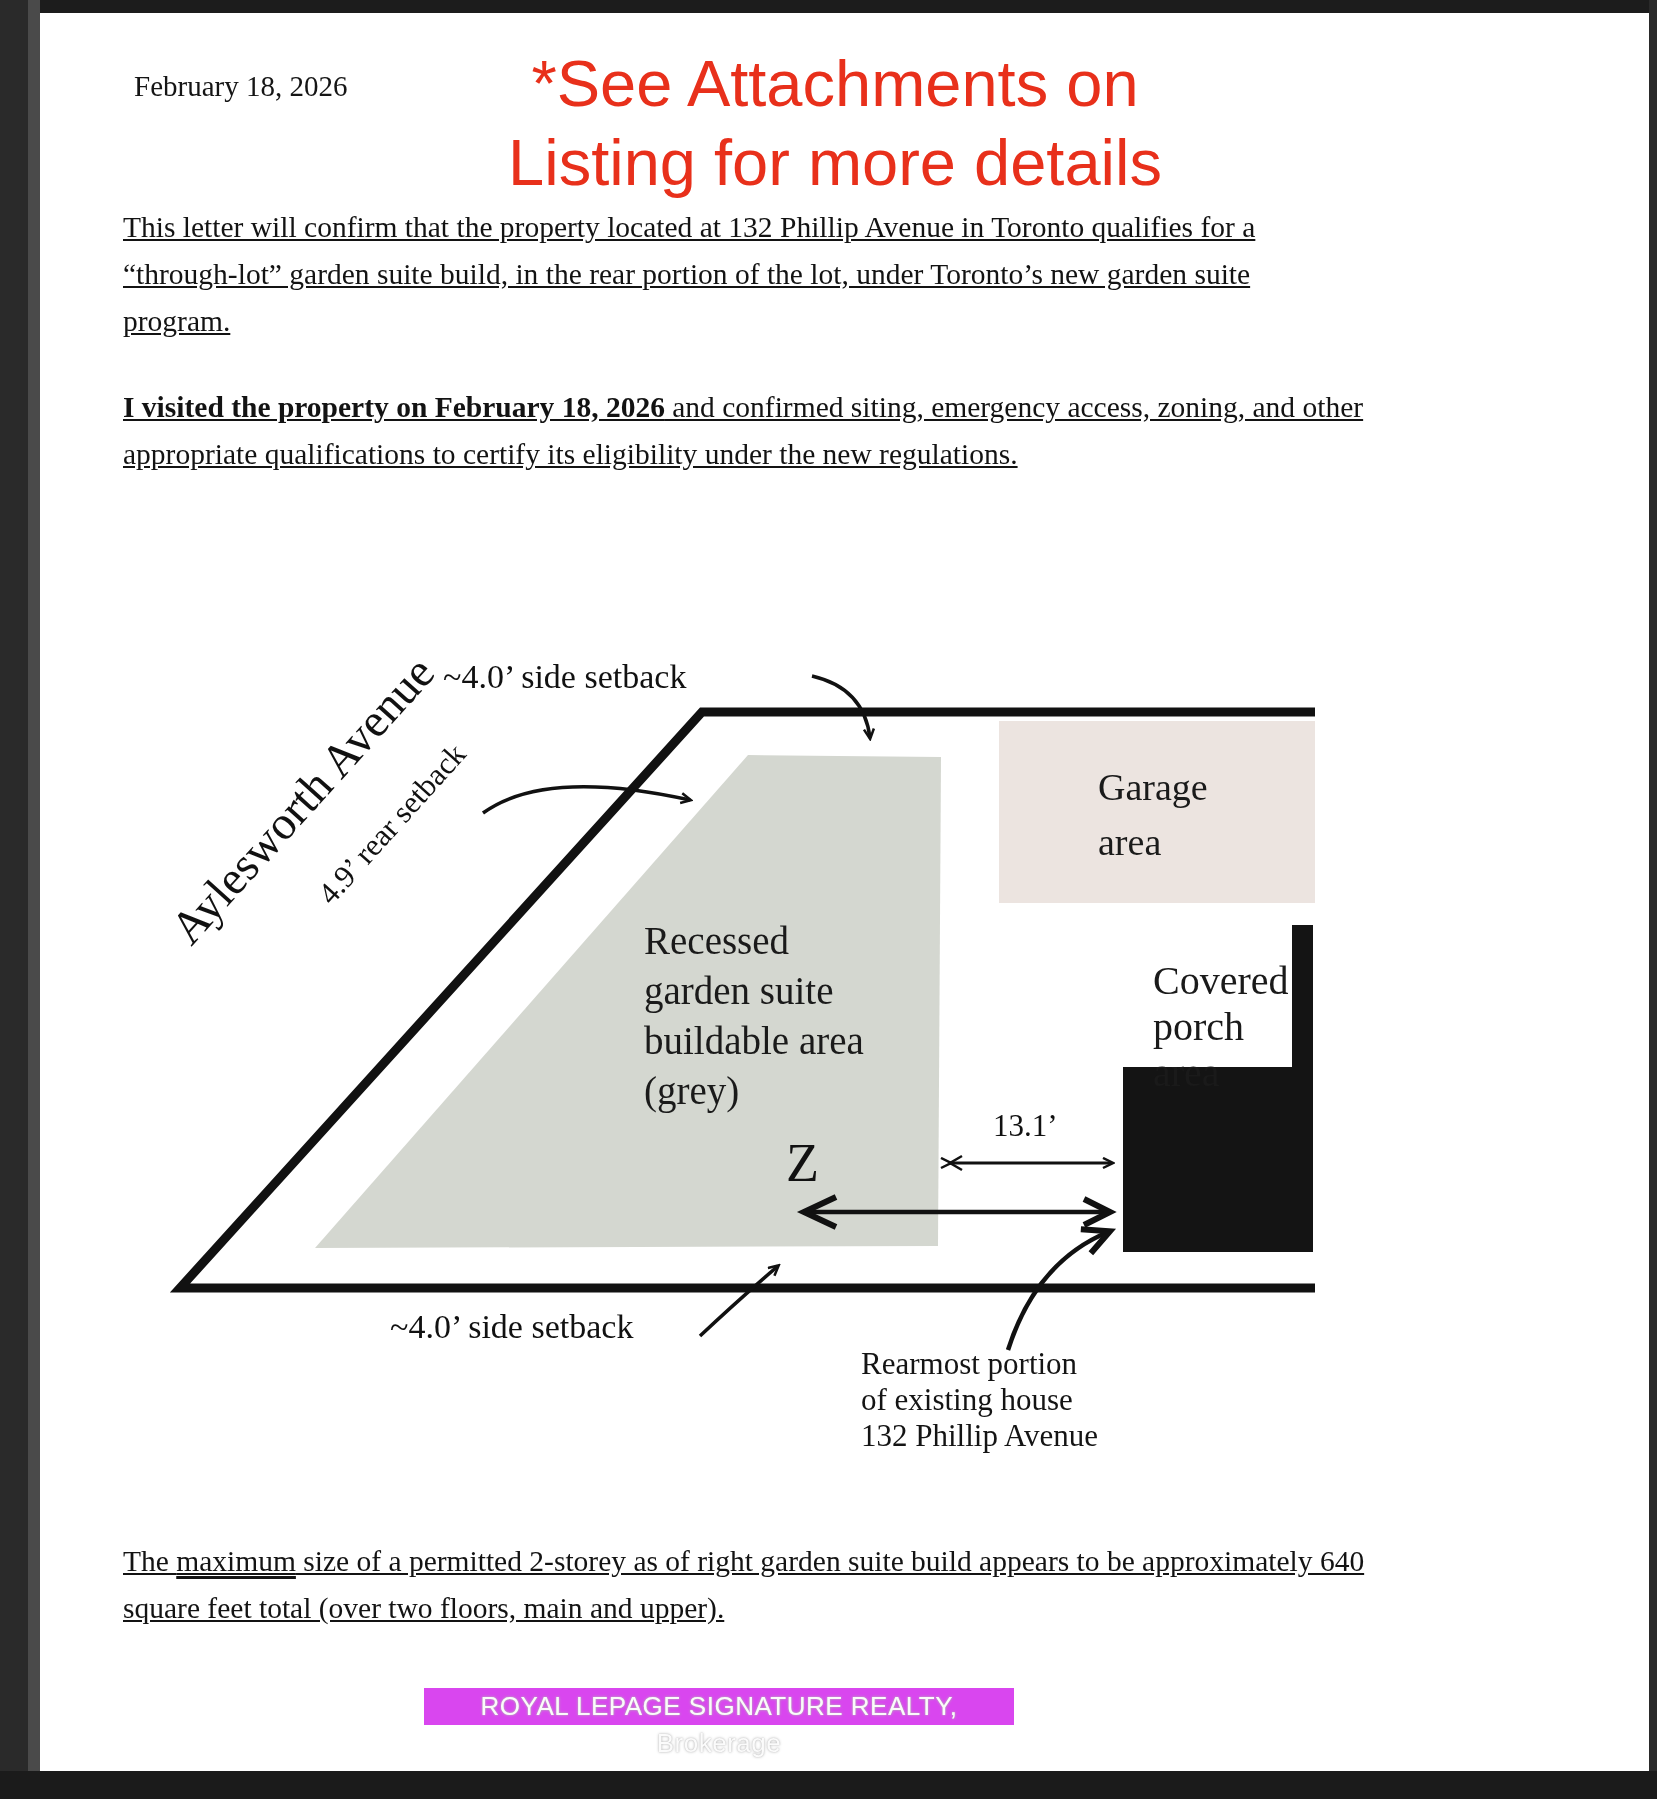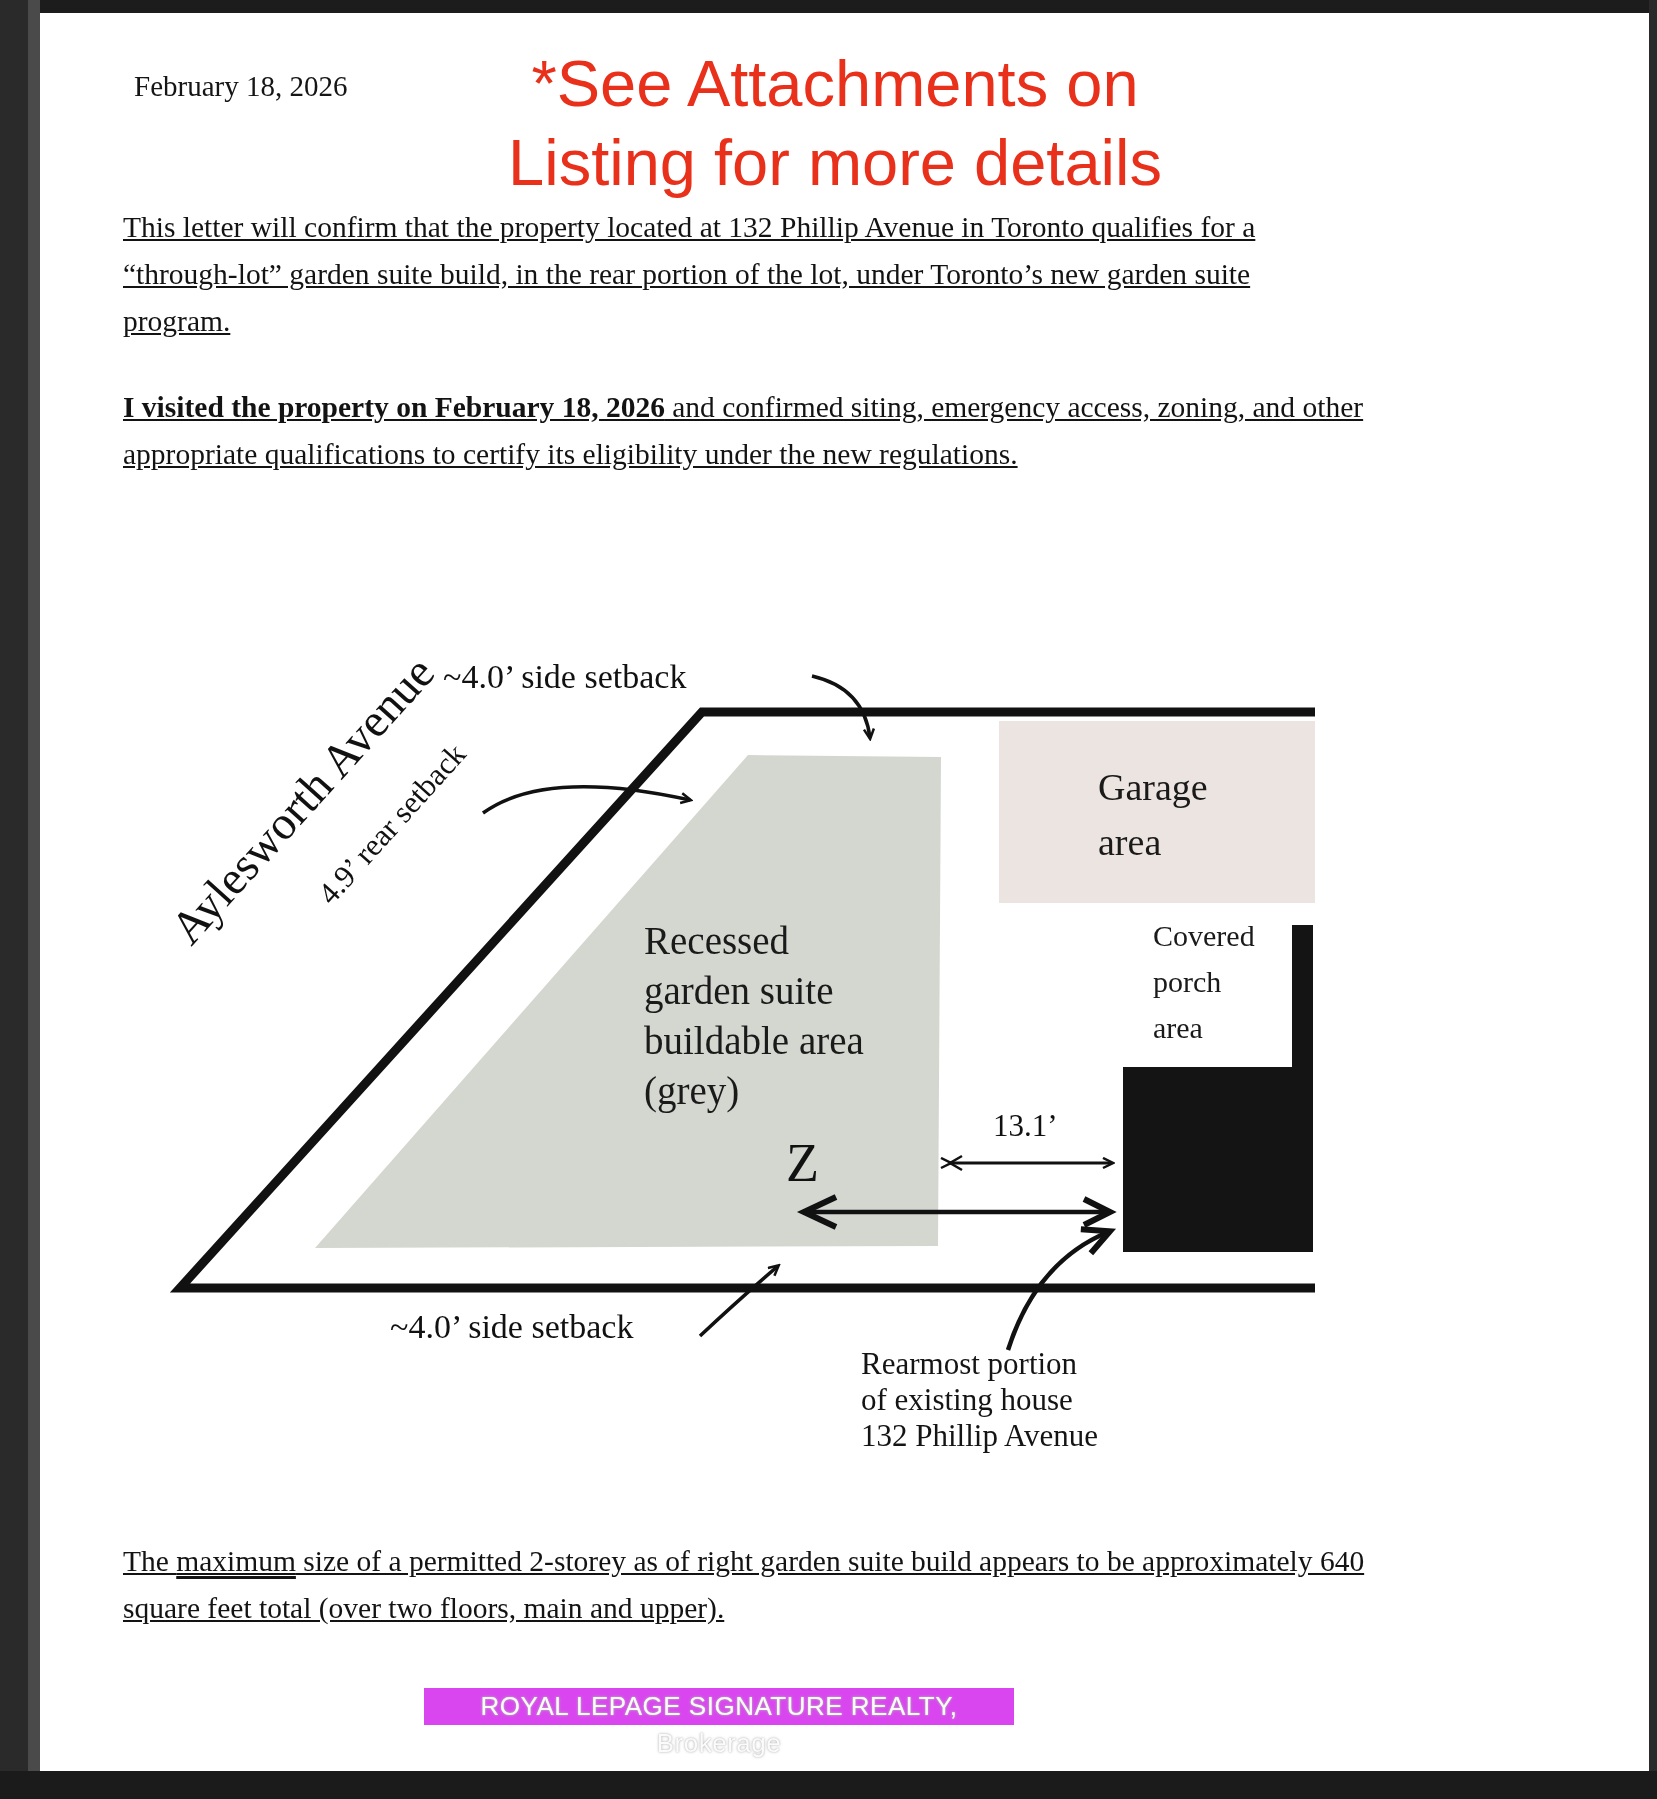--- a/index.html
+++ b/index.html
@@ -30,21 +30,21 @@
   #para1{top:204px;width:1215px;}
   #para2{top:384px;width:1250px;}
   #para3{top:1538px;width:1255px;}
   .bold{font-weight:bold;}
   .und{text-decoration:underline;text-decoration-thickness:2.5px;text-underline-offset:5px;text-align:right;}
 
   
   #diagram-svg{left:0;top:0;width:1657px;height:1799px;pointer-events:none;}
   #garage-box{left:999px;top:721px;width:316px;height:182px;background:#ece4e0;}
   #garage-label{left:1098px;top:748px;font-size:38px;line-height:55px;color:#1a1a1a;margin-top:12px;}
-  #porch-label{left:1153px;top:913px;font-size:30px;line-height:46px;color:#1a1a1a;}
+  #porch-label{left:1153px;top:958px;font-size:40px;line-height:46px;color:#1a1a1a;}
   #buildable-label{left:644px;top:916px;font-size:39px;line-height:50px;color:#1a1a1a;}
   #z-label{left:786px;top:1132px;font-size:54px;color:#111;}
   #dist-label{left:993px;top:1108px;font-size:31px;color:#111;}
   #house-note{left:861px;top:1346px;font-size:31px;line-height:36px;color:#141414;}
   #setback-top-label{left:443px;top:658px;font-size:34px;color:#111;}
   #setback-bottom-label{left:390px;top:1308px;font-size:34px;color:#111;}
   #street-label{
     left:302px;top:800px;font-size:47px;color:#111;white-space:nowrap;
     transform:translate(-50%,-50%) rotate(-48deg);
   }

